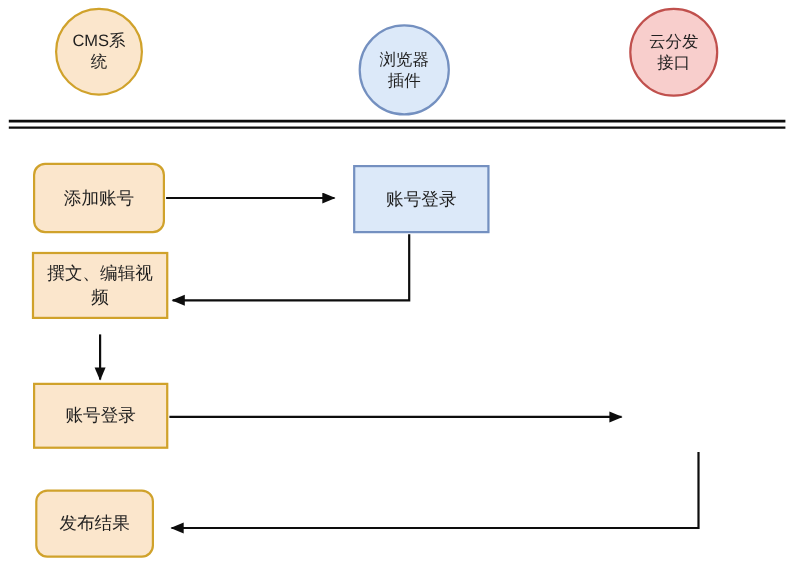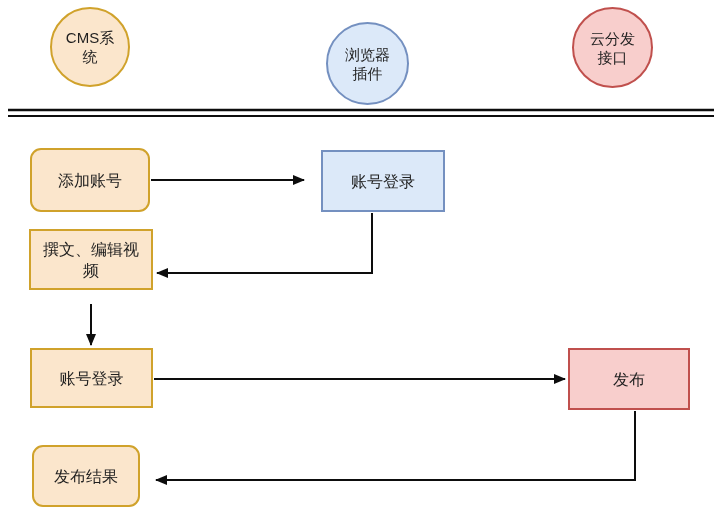--- a/index.html
+++ b/index.html
@@ -136,21 +136,18 @@
 
   <div class="node orange" id="node-compose-edit">
     <span class="label-line">撰文、编辑视</span>
     <span class="label-line">频</span>
   </div>
 
   <div class="node orange" id="node-rule-check">
     <span class="label-line">账号登录</span>
   </div>
 
-  <div class="node red" id="node-publish">
-    <span class="label-line">发布</span>
-  </div>
 
   <div class="node orange rounded" id="node-publish-result">
     <span class="label-line">发布结果</span>
   </div>
 
 </div>
 
 </body></html>

